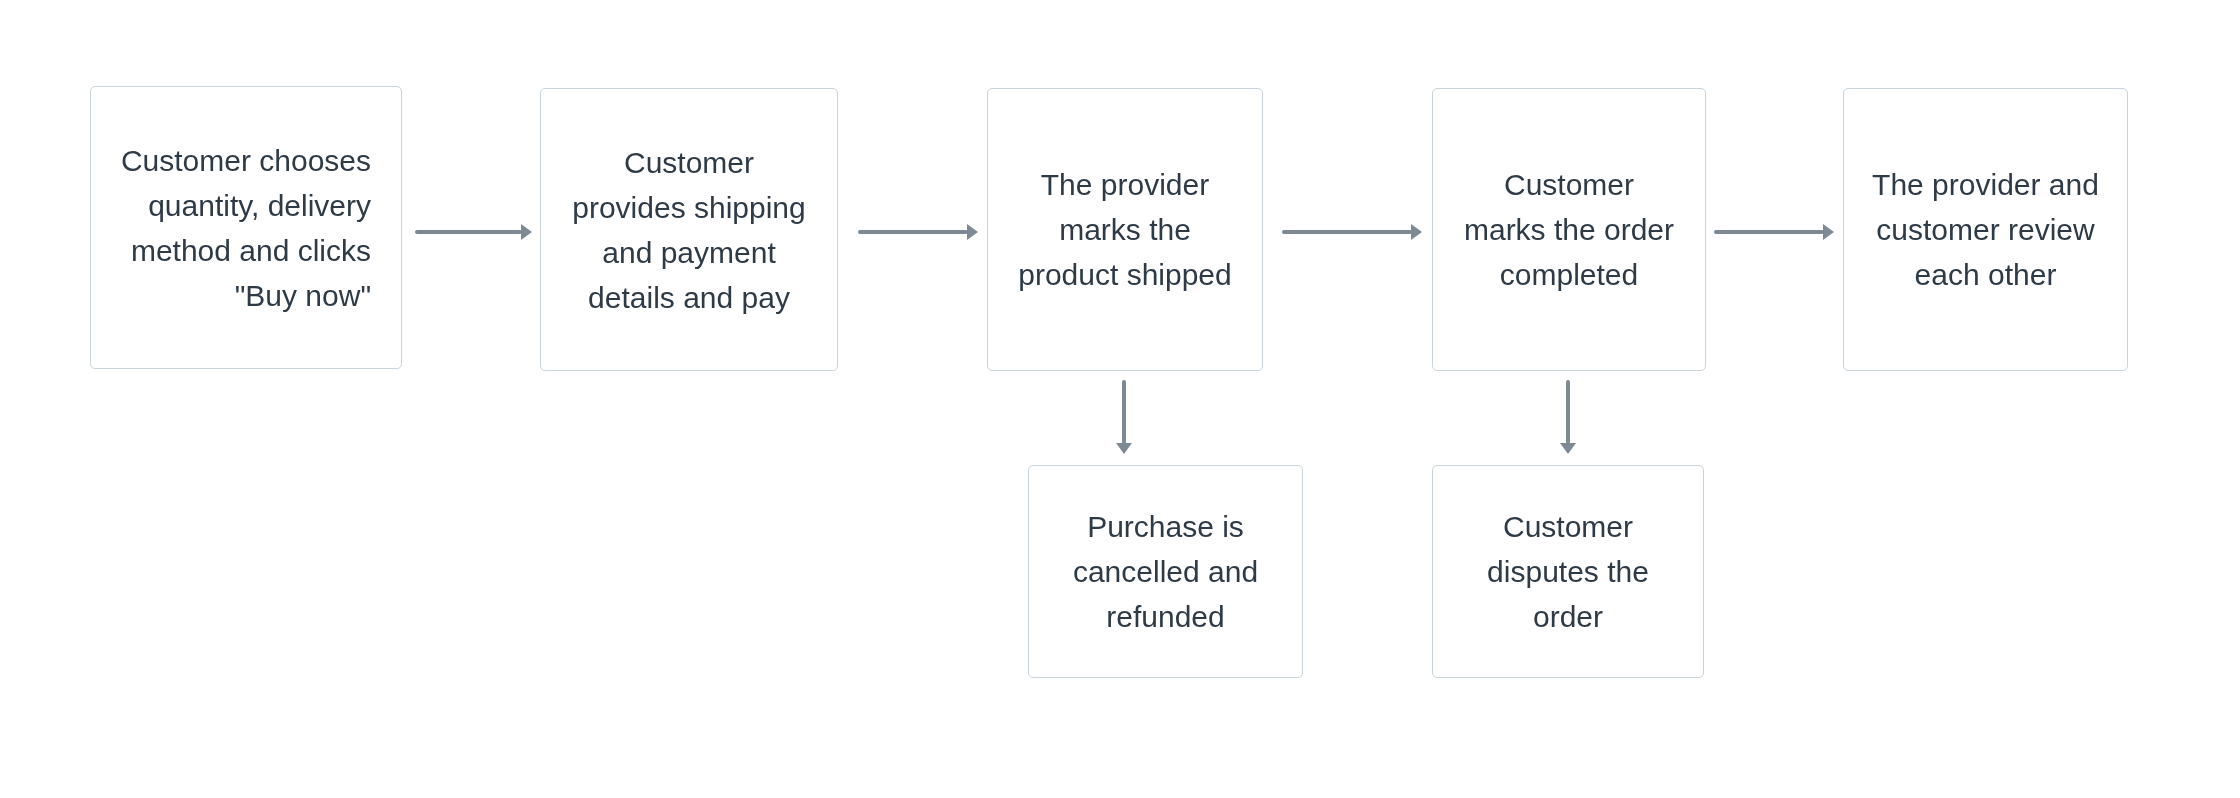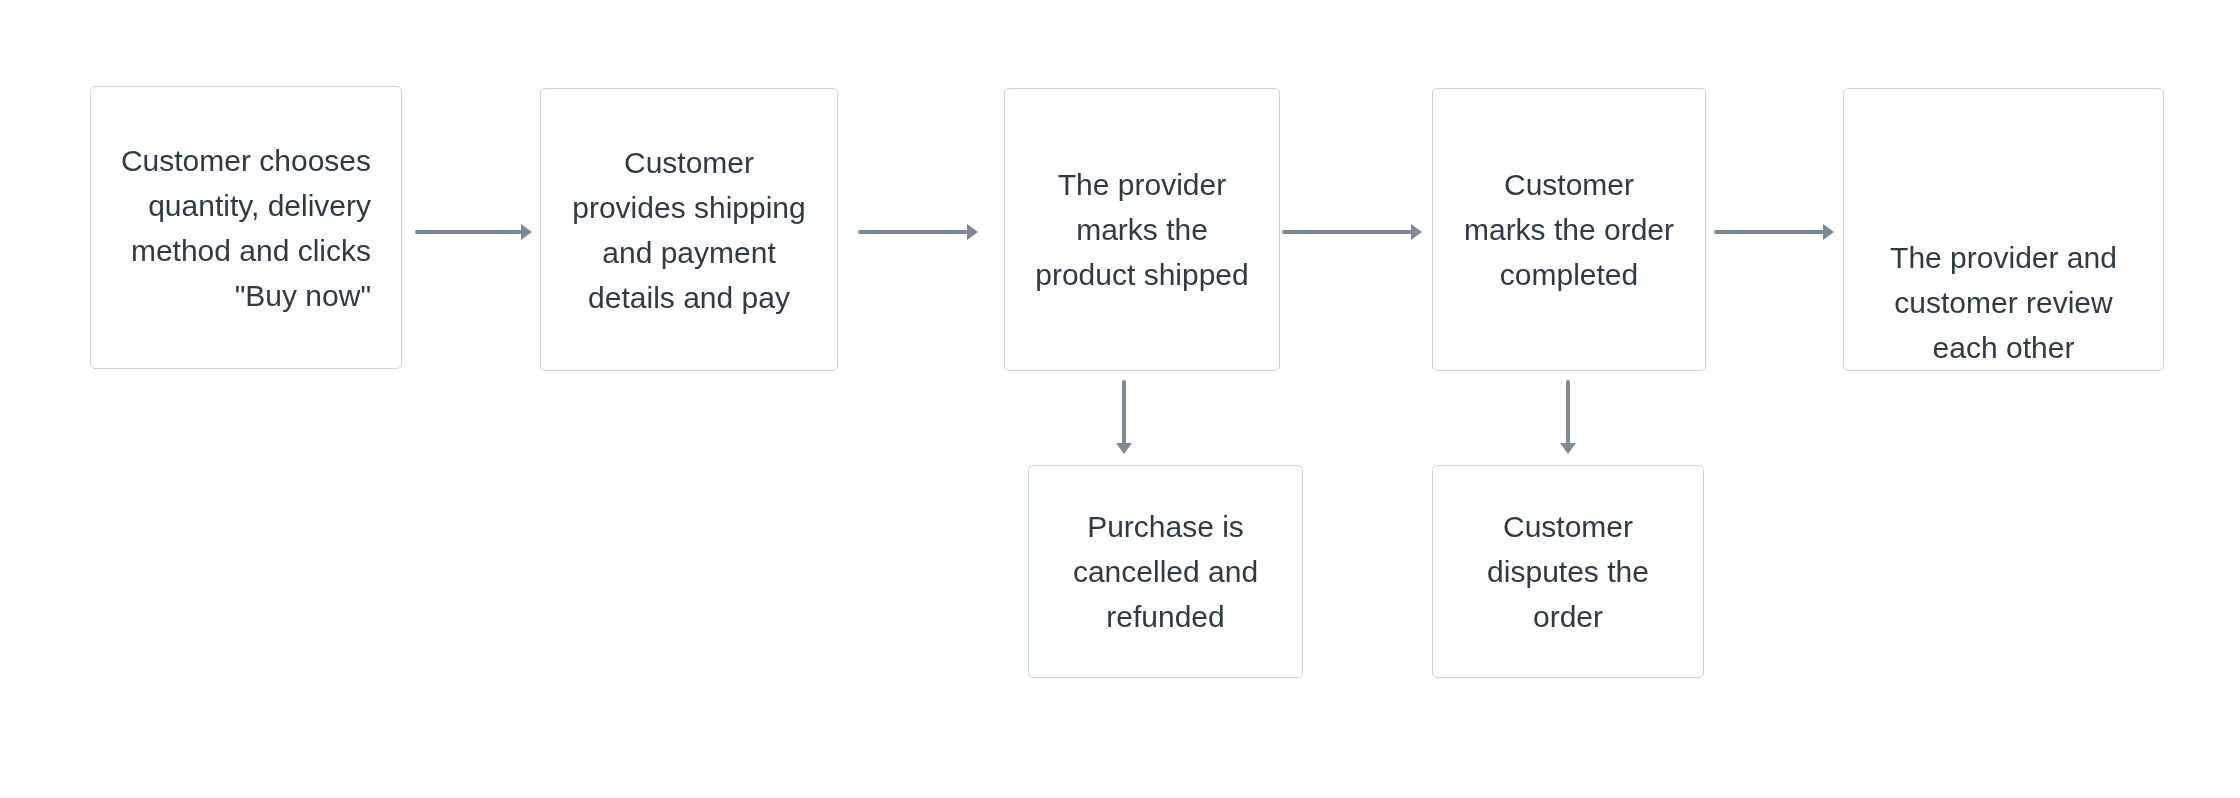--- a/index.html
+++ b/index.html
@@ -33,23 +33,23 @@
     font-weight: 400;
   }
   .node span {
     white-space: pre-line;
     display: block;
     padding: 0 8px;
   }
   
   .n1 { left: 90px;   top: 86px;  width: 312px; height: 283px; text-align: right; }
   .n2 { left: 540px;  top: 88px;  width: 298px; height: 283px; }
-  .n3 { left: 987px;  top: 88px;  width: 276px; height: 283px; margin-left: 17px; }
+  .n3 { left: 987px;  top: 88px;  width: 276px; height: 283px; }
   .n4 { left: 1432px; top: 88px;  width: 274px; height: 283px; }
-  .n5 { left: 1843px; top: 88px;  width: 321px; height: 283px; align-items: flex-end; }
+  .n5 { left: 1843px; top: 88px;  width: 285px; height: 283px; }
   
   .n6 { left: 1028px;  top: 465px; width: 275px; height: 213px; }
   .n7 { left: 1432px; top: 465px; width: 272px; height: 213px; }
   
   .arrow-h {
     position: absolute;
     height: 4px;
     border-radius: 2px;
     background: var(--arrow, #7d8a95);
   }

